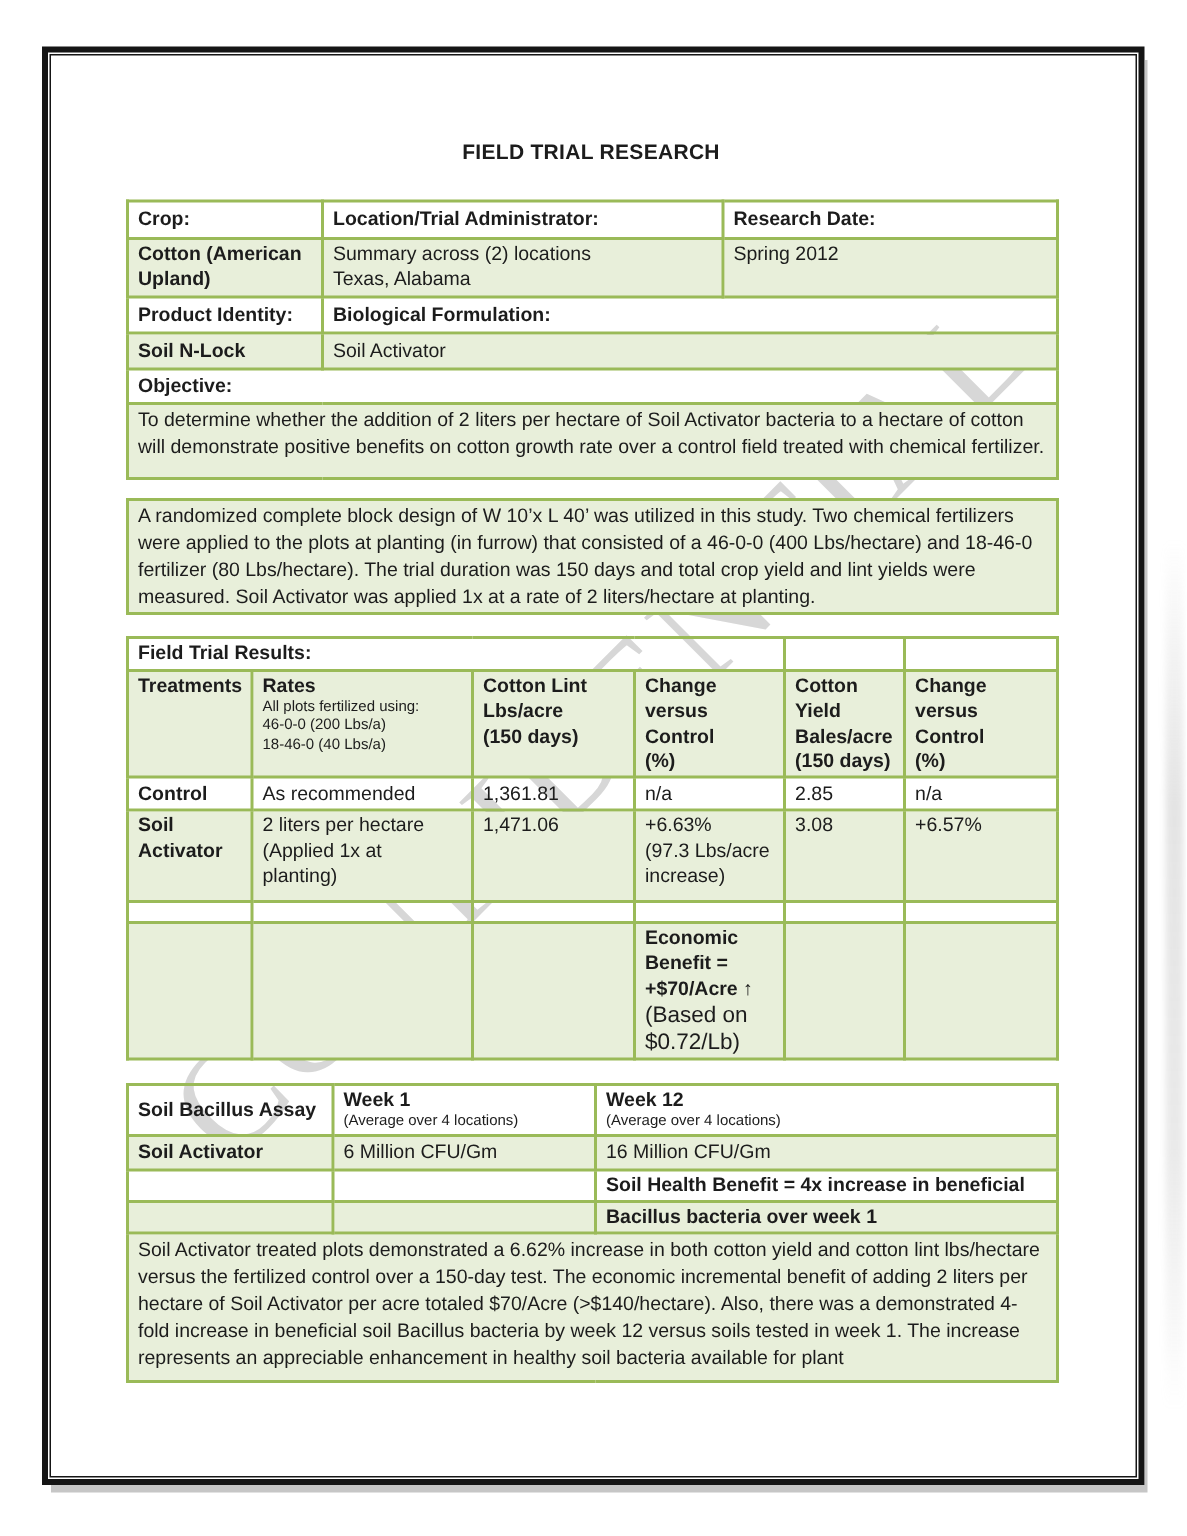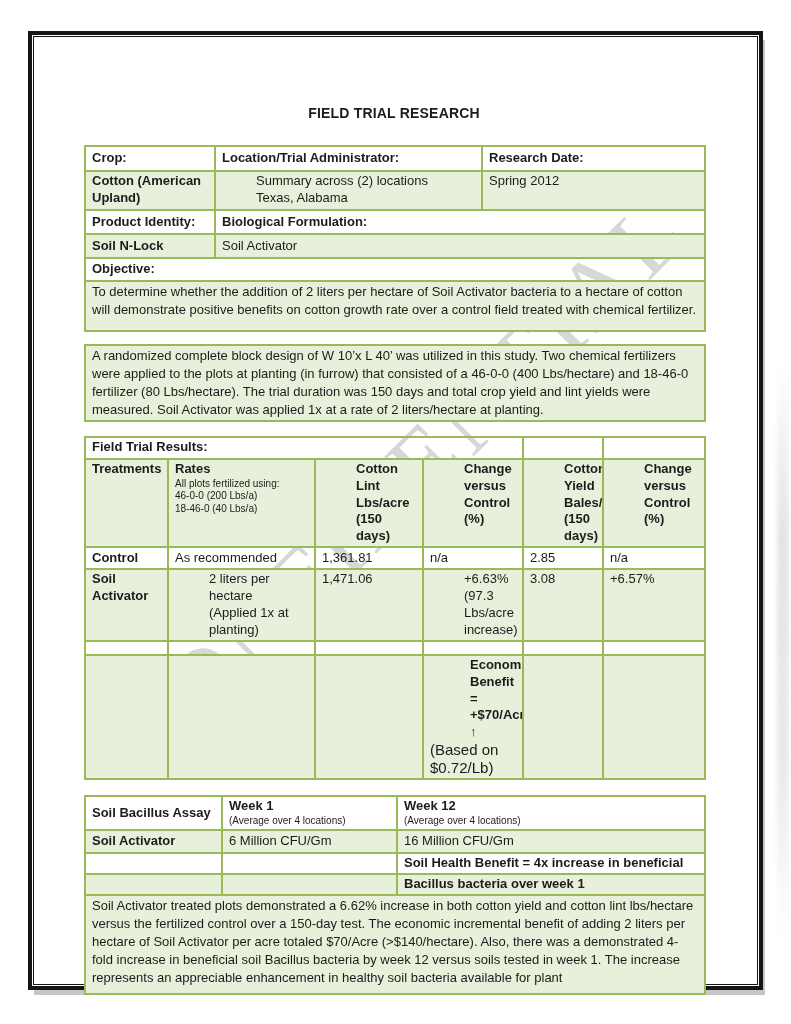--- a/index.html
+++ b/index.html
@@ -8,32 +8,32 @@
   .frame{position:absolute;left:28px;top:31px;width:735px;height:959px;
          border:4px solid #151515;box-sizing:border-box;
          box-shadow:4px 7px 0 -2px #c6c6c6;background:transparent;}
   .frame-inner{position:absolute;inset:1px;border:1.5px solid #151515;}
   .watermark{position:absolute;left:366px;top:447px;transform:translate(-50%,-50%) rotate(-45deg);
              font-size:96px;letter-spacing:5px;color:#d7d7d7;white-space:nowrap;
              font-family:"Liberation Serif",serif;z-index:0;}
   .scan-smudge{position:absolute;right:2px;top:360px;width:12px;height:580px;z-index:3;
                background:linear-gradient(180deg,rgba(190,190,190,0) 0%,rgba(185,185,185,.38) 30%,rgba(185,185,185,.30) 70%,rgba(190,190,190,0) 100%);
                filter:blur(2px);}
-  .content{position:absolute;left:50px;top:12px;width:620px;z-index:1;}
+  .content{position:absolute;left:50px;top:0;width:620px;z-index:1;}
   .doc-title{margin-top:56px;margin-bottom:24px;text-align:center;font-weight:bold;
              font-size:14px;letter-spacing:.2px;}
   table{border-collapse:collapse;table-layout:fixed;width:620px;font-size:13px;}
   td{border:2px solid #9aba58;padding:1px 6px;vertical-align:middle;line-height:1.3;
      box-sizing:border-box;overflow:hidden;}
   .g{background:#e8efda;}
   .w{background:transparent;}
   .b{font-weight:bold;}
   .c{text-align:left;}
   .t{vertical-align:top;margin-top:48px;}
-  .pre{white-space:pre-line;padding-left:40px;}
+  .pre{white-space:pre-line;}
   .sub{display:block;font-size:10px;font-weight:normal;line-height:1.25;}
   .tiny{display:block;font-size:15px;font-weight:normal;line-height:1.2;}
   .gap12{height:12px;}
   .gap14{height:14px;}
   .gap15{height:15px;}
   .clip{max-height:94px;overflow:hidden;}
   .para{line-height:1.38;}
 </style>
 </head>
 <body>

